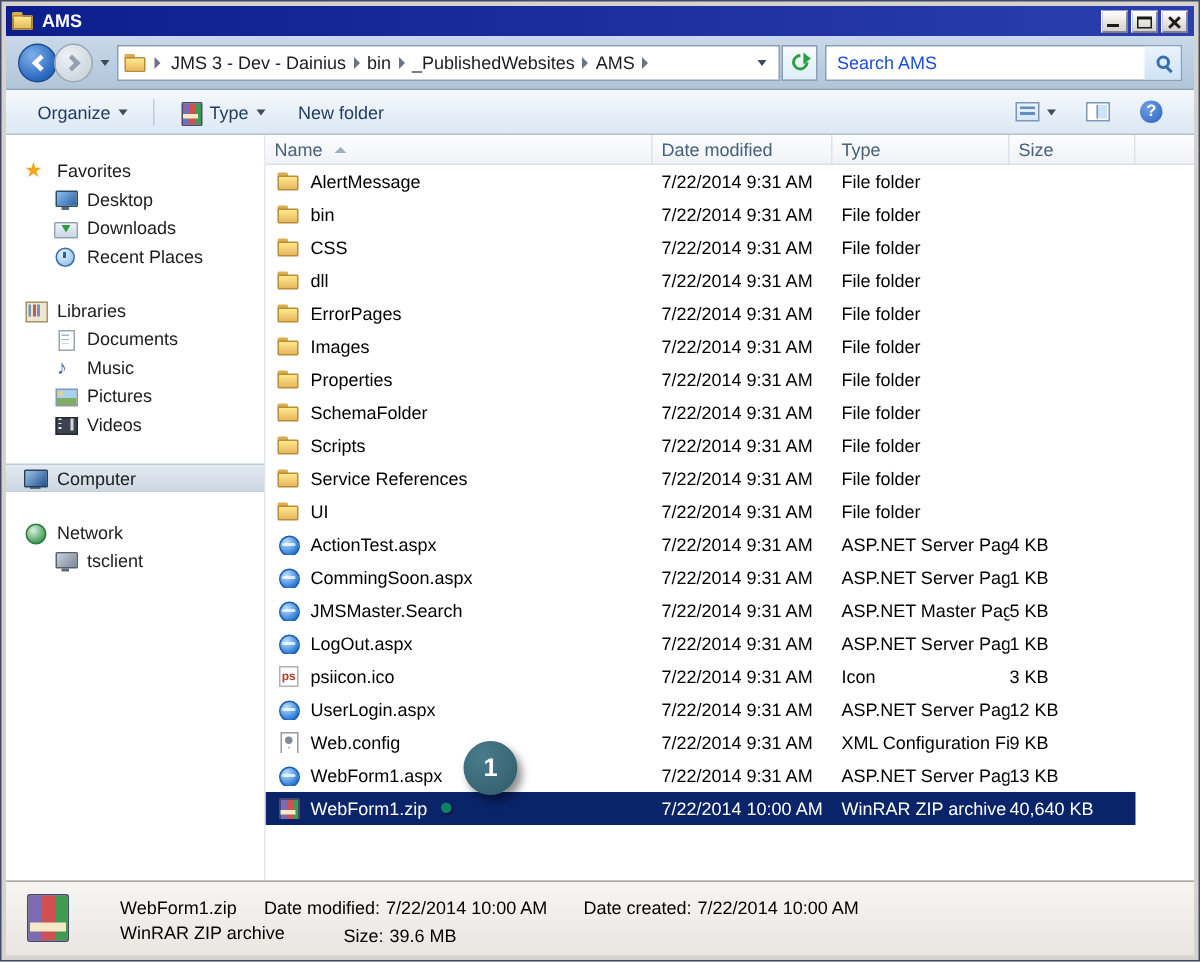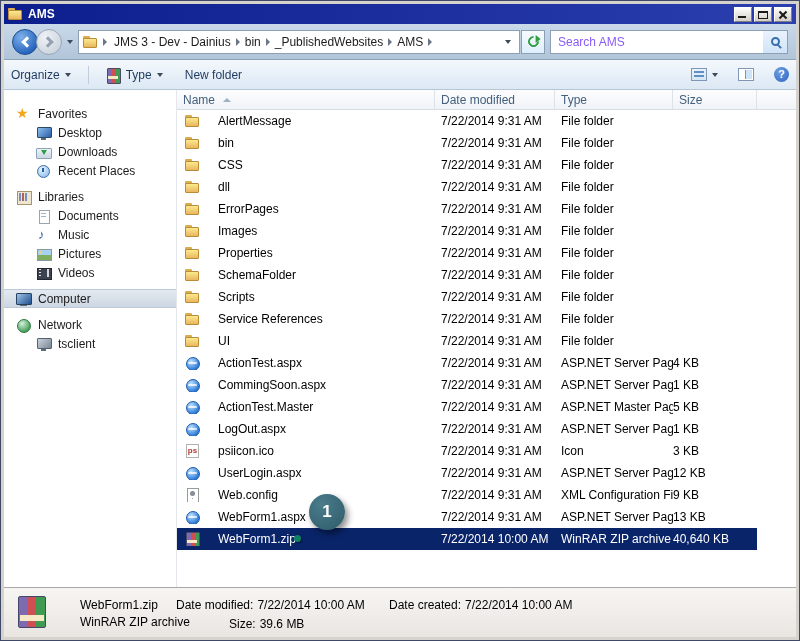--- a/index.html
+++ b/index.html
@@ -25,38 +25,38 @@
 .caret{width:0;height:0;border-left:3px solid transparent;border-right:3px solid transparent;border-top:4px solid #3c4a5a;flex:none}
 .addressbox{flex:1;display:flex;align-items:center;height:24px;background:#fff;border:1px solid #8ba0b5;padding:0 4px;gap:2px;overflow:hidden}
 .bc-sep{width:0;height:0;border-top:4px solid transparent;border-bottom:4px solid transparent;border-left:4px solid #6a7685;margin:0 3px;flex:none}
 .breadcrumb{display:flex;align-items:center}
 .bc-seg{white-space:nowrap;color:#1c1c1c;padding:1px 2px}
 .addressbox .caret{margin-left:auto;margin-right:4px}
 .refresh-btn{width:24px;height:24px;border:1px solid #8ba0b5;background:linear-gradient(#f7fbff,#ddeefb);display:grid;place-items:center;flex:none;margin-left:-4px}
 .refresh-icon{width:11px;height:11px;border:2px solid #2f9e3f;border-radius:50%;border-top-color:transparent;position:relative;transform:rotate(45deg)}
 .refresh-icon::after{content:"";position:absolute;top:-4px;right:-2px;border-left:4px solid transparent;border-right:4px solid transparent;border-bottom:5px solid #2f9e3f;transform:rotate(45deg)}
 .searchbox{width:238px;height:24px;background:#fff;border:1px solid #8ba0b5;display:flex;align-items:center;padding-left:7px;flex:none}
-.search-text{color:#8b5cf6}
+.search-text{color:#1d4ed8}
 .search-btn{margin-left:auto;width:24px;height:22px;background:linear-gradient(#eaf3fc,#cfe4f7);display:grid;place-items:center}
 .mag-icon{width:9px;height:9px;border:2px solid #3a6fb0;border-radius:50%;position:relative}
 .mag-icon::after{content:"";position:absolute;right:-4px;bottom:-3px;width:6px;height:2px;background:#3a6fb0;transform:rotate(45deg)}
 
-.toolbar{position:absolute;left:3px;top:59px;right:3px;height:30px;background:linear-gradient(#f4f8fc,#dce8f4);border-bottom:1px solid #b6c6d6;display:flex;align-items:center;padding:0 2px;gap:12px;color:#1e3a5f}
+.toolbar{position:absolute;left:3px;top:59px;right:3px;height:30px;background:linear-gradient(#f4f8fc,#dce8f4);border-bottom:1px solid #b6c6d6;display:flex;align-items:center;padding:0 16px;gap:12px;color:#1e3a5f}
 .tb-item{display:flex;align-items:center;gap:5px;padding:3px 5px;border-radius:3px}
 .tb-sep{width:1px;height:18px;background:#c0cedc}
 .tb-right{margin-left:auto;display:flex;align-items:center;gap:10px}
 .views-icon{width:16px;height:13px;border:1px solid #7d97b5;background:linear-gradient(#eaf2fb,#d6e6f6);position:relative}
 .views-icon::after{content:"";position:absolute;left:2px;top:2px;right:2px;bottom:2px;background:repeating-linear-gradient(to bottom,#5f8fc4 0 2px,transparent 2px 4px)}
 .preview-icon{width:16px;height:13px;border:1px solid #7d97b5;background:#fff;position:relative}
 .preview-icon::after{content:"";position:absolute;top:1px;bottom:1px;right:1px;width:6px;background:#cfe3f7;border-left:1px solid #7d97b5}
 .help-icon{width:15px;height:15px;border-radius:50%;background:radial-gradient(circle at 35% 30%,#6f9fe0,#2b63c2);color:#fff;font-weight:bold;font-size:11px;text-align:center;line-height:15px;display:block}
 
 .main{position:absolute;left:3px;top:89px;right:3px;bottom:53px;background:#fff;display:flex}
 .sidebar{width:173px;flex:none;padding-top:14px;border-right:1px solid #e4e8ed;overflow:hidden}
-.sb-section{margin-top:7px}.sb-section:first-child{margin-top:0}
+.sb-section{margin-top:17px}.sb-section:first-child{margin-top:0}
 .sb-row{display:flex;align-items:center;gap:7px;height:19px;padding-left:12px;color:#1c1c1c;white-space:nowrap}
 .sb-child{padding-left:32px}
 .sb-row.selected{background:linear-gradient(#e4eaf0,#ccd6e2);border-top:1px solid #bcc9d6;border-bottom:1px solid #bcc9d6}
 
 .si{width:15px;height:14px;position:relative;flex:none}
 .si-favorites-star::after{content:"★";position:absolute;left:0;top:-1px;font-size:14px;line-height:14px;color:#f0a81e}
 .si-desktop::before,.si-tsclient::before{content:"";position:absolute;left:5px;bottom:0;width:5px;height:2px;background:#5a6b7c}
 .si-desktop::after{content:"";position:absolute;left:1px;top:1px;width:13px;height:9px;background:linear-gradient(135deg,#8ec0ef,#2a5fa8);border:1px solid #2c4a66;border-radius:1px}
 .si-tsclient::after{content:"";position:absolute;left:1px;top:1px;width:13px;height:9px;background:linear-gradient(135deg,#c9d3dd,#7b8794);border:1px solid #55616e;border-radius:1px}
 .si-downloads::after{content:"";position:absolute;left:0;top:3px;width:14px;height:9px;background:linear-gradient(#eef3f8,#c9d6e3);border:1px solid #8fa3b6;border-radius:1px}
@@ -78,21 +78,21 @@
 
 .filearea{flex:1;position:relative;overflow:hidden}
 .lheader{display:flex;height:20px;background:linear-gradient(#fdfdfe,#f0f3f7);border-bottom:1px solid #d8dce2}
 .hcell{display:flex;align-items:center;padding:0 6px;border-right:1px solid #dde2e8;color:#44607c;flex:none}
 .h-name{width:258px}.h-date{width:120px}.h-type{width:118px}.h-size{width:84px}
 .h-filler{flex:1;border-right:none}
 .sort-up{width:0;height:0;border-left:4px solid transparent;border-right:4px solid transparent;border-bottom:4px solid #9ab0c4;margin-left:8px}
 .lbody{width:580px}
 .frow{display:flex;align-items:center;height:22px;width:580px;color:#000}
 .frow.selected{background:#0a246a;color:#fff}
-.c-name{width:258px;display:flex;align-items:center;gap:18px;padding-left:8px;overflow:hidden;white-space:nowrap;flex:none}
+.c-name{width:258px;display:flex;align-items:center;gap:7px;padding-left:8px;overflow:hidden;white-space:nowrap;flex:none}
 .c-date{width:120px;padding-left:6px;flex:none;white-space:nowrap}
 .c-type{width:118px;padding-left:6px;flex:none;white-space:nowrap;overflow:hidden}
 .c-size{width:84px;padding-right:8px;text-align:left;flex:none;white-space:nowrap}
 
 .fi{width:15px;height:14px;position:relative;flex:none}
 .fi-folder::before{content:"";position:absolute;left:0;top:1px;width:7px;height:4px;background:#dcae52;border-radius:1px 1px 0 0}
 .fi-folder::after{content:"";position:absolute;left:0;top:3px;right:1px;bottom:1px;background:linear-gradient(#fde98e,#e7b75e);border:1px solid #b98c35;border-radius:1px}
 .fi-aspx::after,.fi-master::after{content:"";position:absolute;left:1px;top:1px;width:12px;height:12px;border-radius:50%;background:radial-gradient(circle at 35% 30%,#bfe2ff,#2f7cd6 70%,#1b5cb0);border:1px solid #1b5cb0}
 .fi-aspx::before,.fi-master::before{content:"";position:absolute;left:3px;top:6px;width:9px;height:2px;background:rgba(255,255,255,.75);z-index:1;border-radius:1px}
 .fi-ico::after{content:"ps";position:absolute;inset:0 1px;background:#fff;border:1px solid #b0b0b0;color:#b03a2e;font-size:8px;line-height:12px;text-align:center;font-weight:bold}
@@ -392,21 +392,21 @@
               <span class="fi fi-aspx"></span>
               <span>CommingSoon.aspx</span>
             </div>
             <div class="c-date">7/22/2014 9:31 AM</div>
             <div class="c-type">ASP.NET Server Page</div>
             <div class="c-size">1 KB</div>
           </div>
           <div class="frow">
             <div class="c-name">
               <span class="fi fi-master"></span>
-              <span>ActionTest.Master</span>
+              <span>JMSMaster.Search</span>
             </div>
             <div class="c-date">7/22/2014 9:31 AM</div>
             <div class="c-type">ASP.NET Master Page</div>
             <div class="c-size">5 KB</div>
           </div>
           <div class="frow">
             <div class="c-name">
               <span class="fi fi-aspx"></span>
               <span>LogOut.aspx</span>
             </div>

